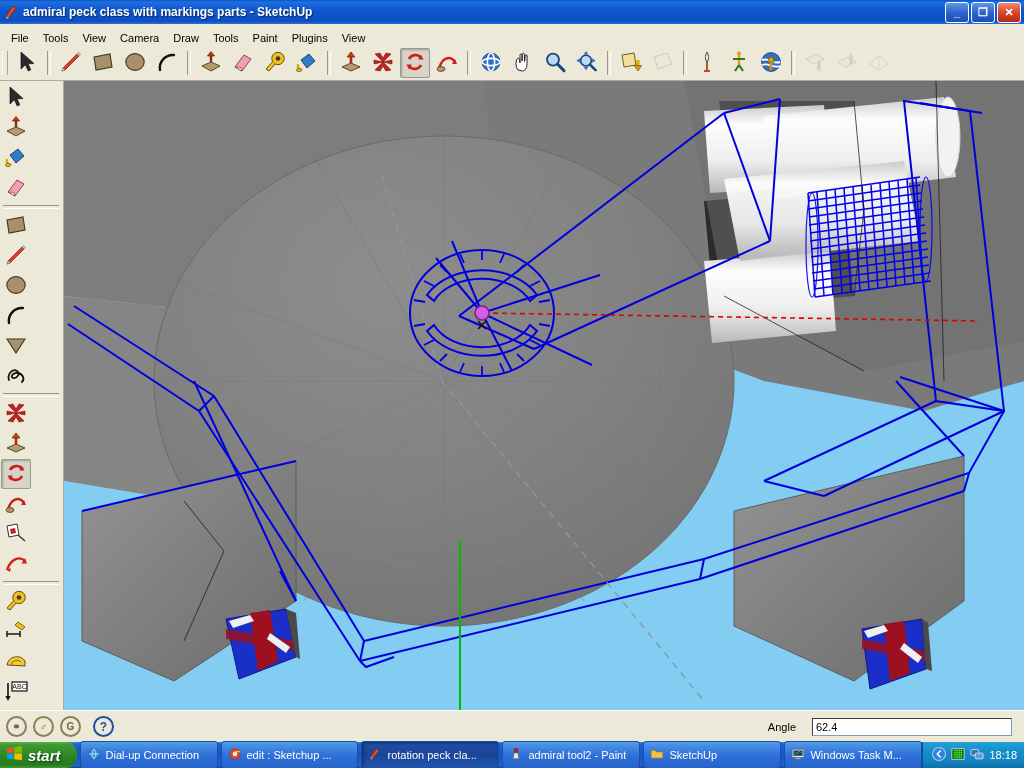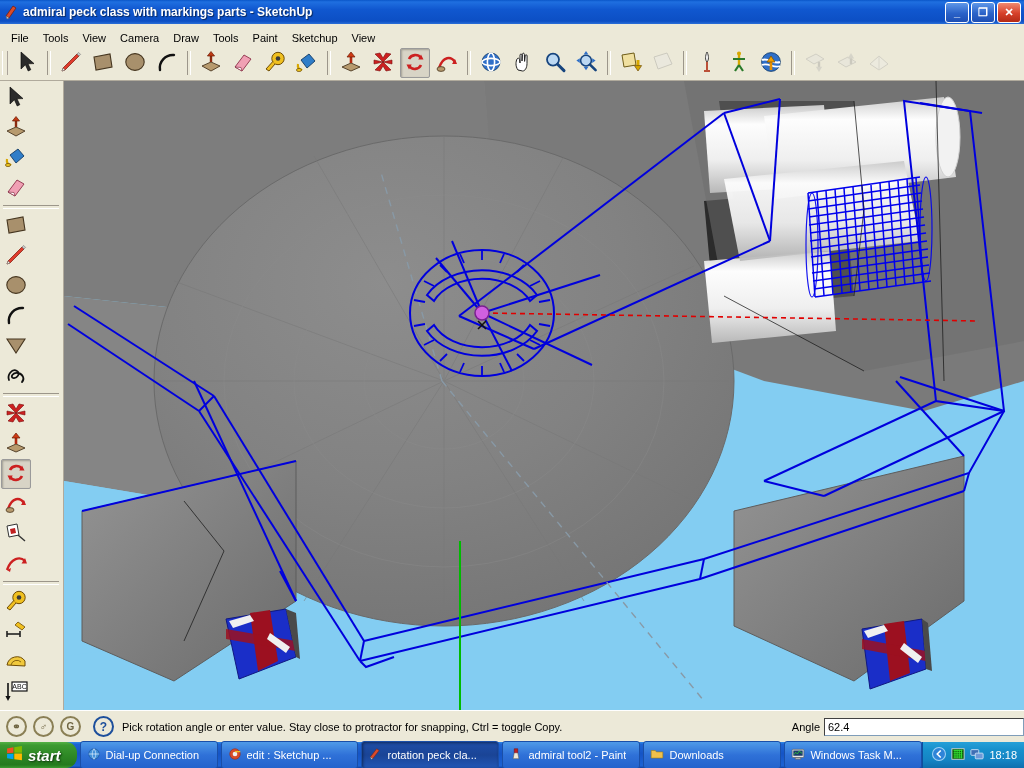--- a/index.html
+++ b/index.html
@@ -81,26 +81,26 @@
     display:flex;align-items:center;justify-content:center;
     font-size:10px;color:#6d6340;background:#ece9d8;font-weight:bold;
   }
   .help-ico{
     width:17px;height:17px;border-radius:50%;
     border:2px solid #1d4f9c;margin-left:12px;color:#1d4f9c;
     display:flex;align-items:center;justify-content:center;
     font-size:12px;font-weight:bold;background:#ece9d8;
   }
   #statustext{margin-left:8px;font-size:11px;color:#000;white-space:nowrap;}
-  #vcb{margin-left:auto;display:flex;align-items:center;padding-right:0;}
+  #vcb{margin-left:auto;display:flex;align-items:center;padding-right:12px;}
   #vcb .vcb-label{font-size:11px;color:#000;margin-right:4px;}
   #vcb .vcb-field{
     width:200px;height:18px;background:#fff;
     border:1px solid #7f9db9;border-top-color:#404040;border-left-color:#404040;
-    font-size:11px;color:#000;padding:1px 3px;box-sizing:border-box;line-height:15px;
+    font-size:11px;color:#000;padding:1px 3px;box-sizing:border-box;line-height:15px;margin-left:12px;
   }
   
   #taskbar{
     position:absolute;left:0;top:742px;width:1024px;height:26px;
     background:linear-gradient(to bottom,#2f8ae8 0%,#1c63d2 9%,#1554c6 45%,#1d63d4 92%,#0f3f9e 100%);
     display:flex;align-items:center;
   }
   #startbtn{
     height:26px;padding:0 16px 0 6px;display:flex;align-items:center;gap:5px;
     background:linear-gradient(to bottom,#55b246 0%,#3c9a30 12%,#2f8a26 48%,#257a1e 88%,#3d9c31 100%);
@@ -146,21 +146,21 @@
 </div>
 
 <div id="menubar">
   <span class="mi">File</span>
   <span class="mi">Tools</span>
   <span class="mi">View</span>
   <span class="mi">Camera</span>
   <span class="mi">Draw</span>
   <span class="mi">Tools</span>
   <span class="mi">Paint</span>
-  <span class="mi">Sketchup</span>
+  <span class="mi">Plugins</span>
   <span class="mi">View</span>
 </div>
 
 <div id="toolbar">
   <span class="grip"></span>
 <span class="tool">
       <span><svg width="24" height="24" viewBox="0 0 24 24">
           <path d="M6 2 L6 19 L10.4 14.8 L13.2 21 L15.8 19.7 L13 13.8 L19 13.6 Z" fill="#2b2b2b" stroke="#000" stroke-width=".6"></path>
         </svg></span>
     </span>
@@ -715,21 +715,20 @@
     <line x1="4" y1="8" x2="-4" y2="16" stroke="#111" stroke-width="1.6"></line>
   </g>
 </svg>
 </div>
 
 <div id="statusbar">
   <span class="geo-ico">⚭</span>
   <span class="geo-ico">♂</span>
   <span class="geo-ico">G</span>
   <span class="help-ico">?</span>
-  <span id="statustext">Pick rotation angle or enter value.  Stay close to protractor for snapping, Ctrl = toggle Copy.</span>
   <span id="vcb">
     <span class="vcb-label">Angle</span>
     <span class="vcb-field">62.4</span>
   </span>
 </div>
 
 <div id="taskbar">
   <span id="startbtn">
     <span>
       <svg width="17" height="17" viewBox="0 0 16 16">
@@ -768,21 +767,21 @@
         <span><svg width="14" height="14" viewBox="0 0 24 24">
             <path d="M7 20 L9 10 L15 10 L17 20 Z" fill="#f0e8d8" stroke="#555" stroke-width=".9"></path>
             <path d="M9 10 L9 3 L15 3 L15 10" fill="#c02020" stroke="#701010" stroke-width=".9"></path>
           </svg></span>
         <span class="tlabel">admiral tool2 - Paint</span>
       </span>
       <span class="tbtask">
         <span><svg width="14" height="14" viewBox="0 0 24 24">
             <path d="M2 6 L9 6 L11 8.4 L22 8.4 L22 19 L2 19 Z" fill="#f0c04c" stroke="#a07c10" stroke-width="1"></path>
           </svg></span>
-        <span class="tlabel">Downloads</span>
+        <span class="tlabel">SketchUp</span>
       </span>
       <span class="tbtask">
         <span><svg width="14" height="14" viewBox="0 0 24 24">
             <rect x="2" y="4" width="20" height="14" rx="1.4" fill="#e8e8e8" stroke="#555" stroke-width="1"></rect>
             <rect x="4" y="6" width="16" height="9" fill="#1a3a6a"></rect>
             <path d="M5 13 L8 9 L11 12 L14 7 L19 11" fill="none" stroke="#30e030" stroke-width="1.2"></path>
             <path d="M8 18 L16 18 L17 21 L7 21 Z" fill="#bbb" stroke="#555" stroke-width=".8"></path>
           </svg></span>
         <span class="tlabel">Windows Task M...</span>
       </span>

